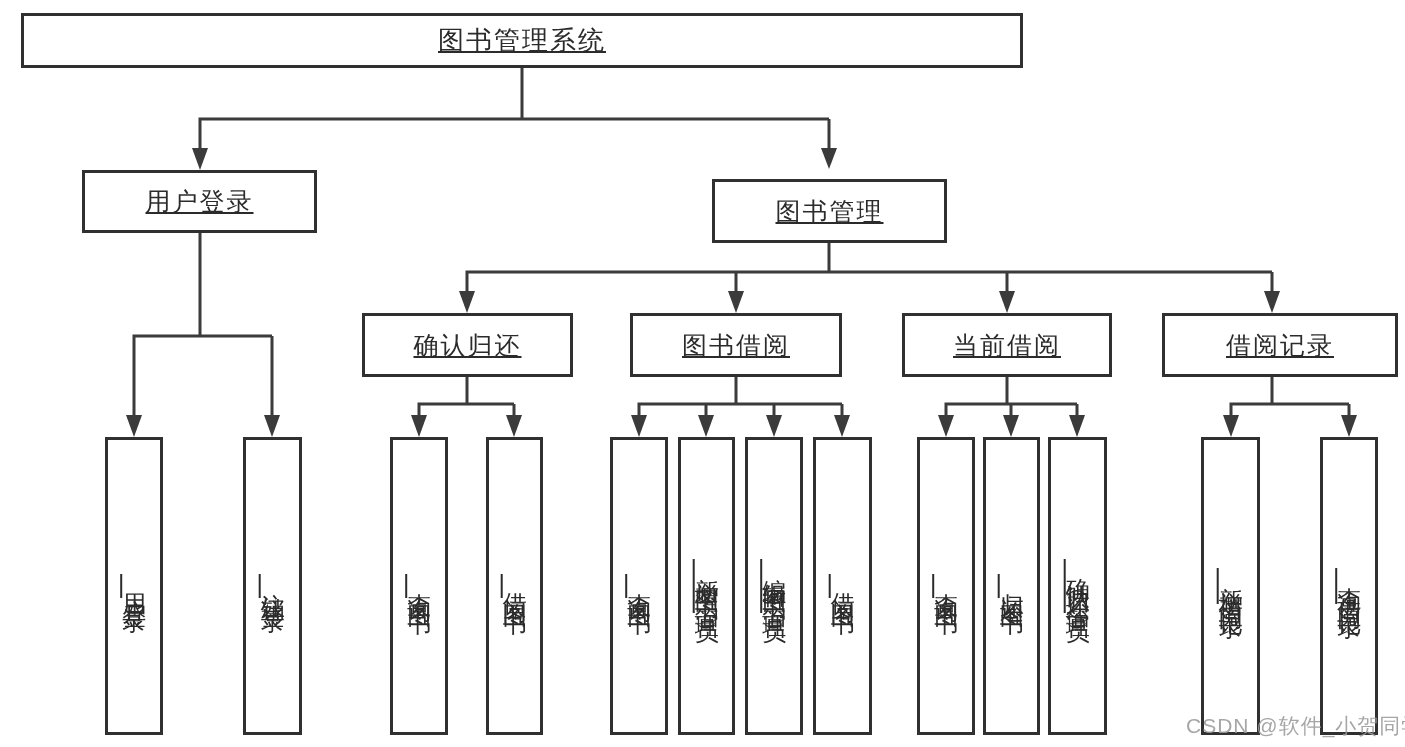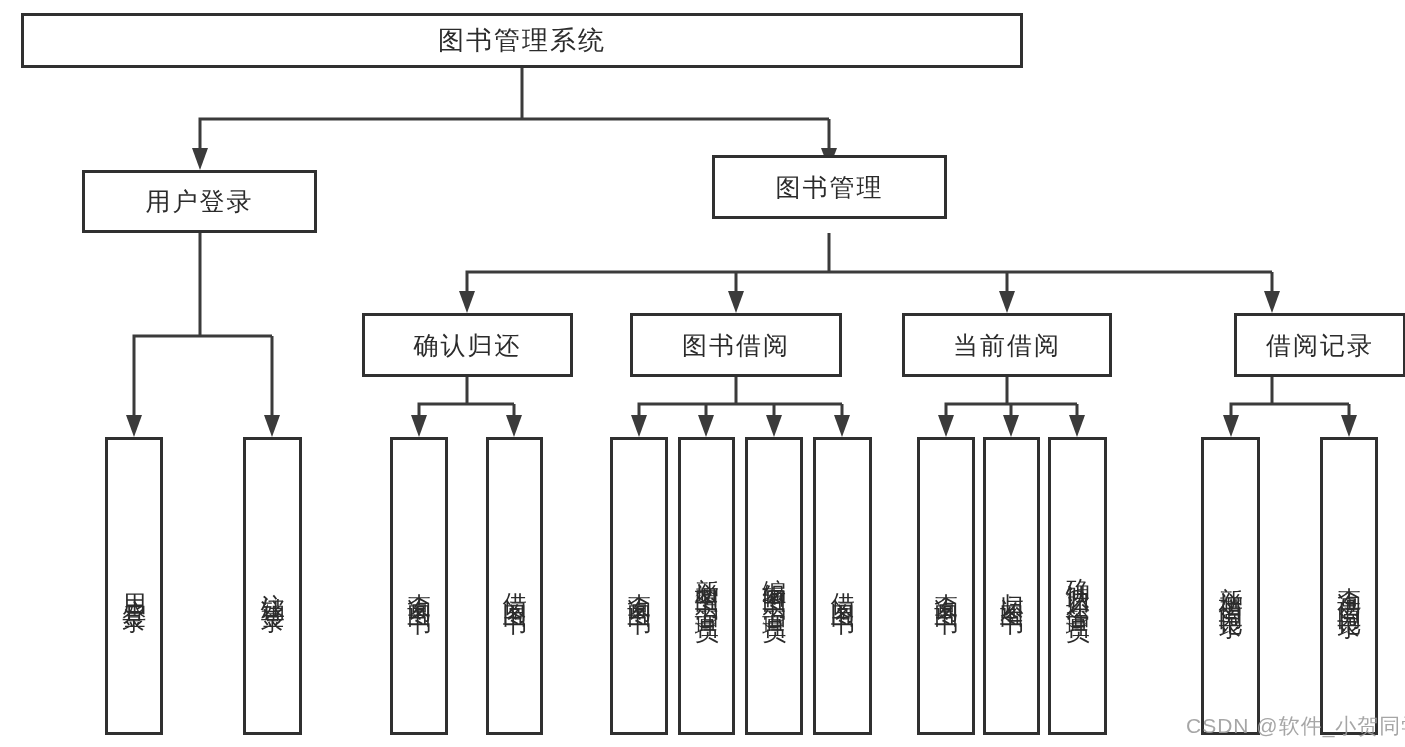--- a/index.html
+++ b/index.html
@@ -20,20 +20,21 @@
     position: absolute;
     box-sizing: border-box;
     background: #ffffff;
     border: 3px solid #303030;
     color: #2b2b2b;
     display: flex;
     align-items: center;
     justify-content: center;
     z-index: 2;
     text-align: left;
+    text-decoration: underline;
   }
   .h { font-size: 25px; letter-spacing: 2px; }
   .root-box { font-size: 26px; }
   .v {
     writing-mode: vertical-rl;
     font-size: 24px;
     letter-spacing: 6px;
     line-height: 1.1;
   }
   .watermark {
@@ -89,26 +90,26 @@
       <polygon points="1003,415 1019,415 1011,437"></polygon>
       <polygon points="1069,415 1085,415 1077,437"></polygon>
       <polygon points="1223,415 1239,415 1231,437"></polygon>
       <polygon points="1341,415 1357,415 1349,437"></polygon>
     </g>
   </svg>
 
   <div class="node h root-box" style="left:21px; top:13px; width:1002px; height:55px">图书管理系统</div>
 
   <div class="node h" style="left:82px; top:170px; width:235px; height:63px">用户登录</div>
-  <div class="node h" style="left:712px; top:155px; width:235px; height:64px">图书管理</div>
+  <div class="node h" style="left:712px; top:179px; width:235px; height:64px">图书管理</div>
 
   <div class="node h" style="left:362px; top:313px; width:211px; height:64px">确认归还</div>
   <div class="node h" style="left:630px; top:313px; width:212px; height:64px">图书借阅</div>
   <div class="node h" style="left:902px; top:313px; width:210px; height:64px">当前借阅</div>
-  <div class="node h" style="left:1234px; top:313px; width:172px; height:64px">借阅记录</div>
+  <div class="node h" style="left:1162px; top:313px; width:236px; height:64px">借阅记录</div>
 
   <div class="node v" style="left:105px; top:437px; width:58px; height:298px">用户登录</div>
   <div class="node v" style="left:243px; top:437px; width:59px; height:298px">注销登录</div>
 
   <div class="node v" style="left:390px; top:437px; width:58px; height:298px">查询图书</div>
   <div class="node v" style="left:486px; top:437px; width:57px; height:298px">借阅图书</div>
 
   <div class="node v" style="left:610px; top:437px; width:58px; height:298px">查询图书</div>
   <div class="node v" style="left:678px; top:437px; width:57px; height:298px">新增图书（管理员）</div>
   <div class="node v" style="left:745px; top:437px; width:58px; height:298px">编辑图书（管理员）</div>

